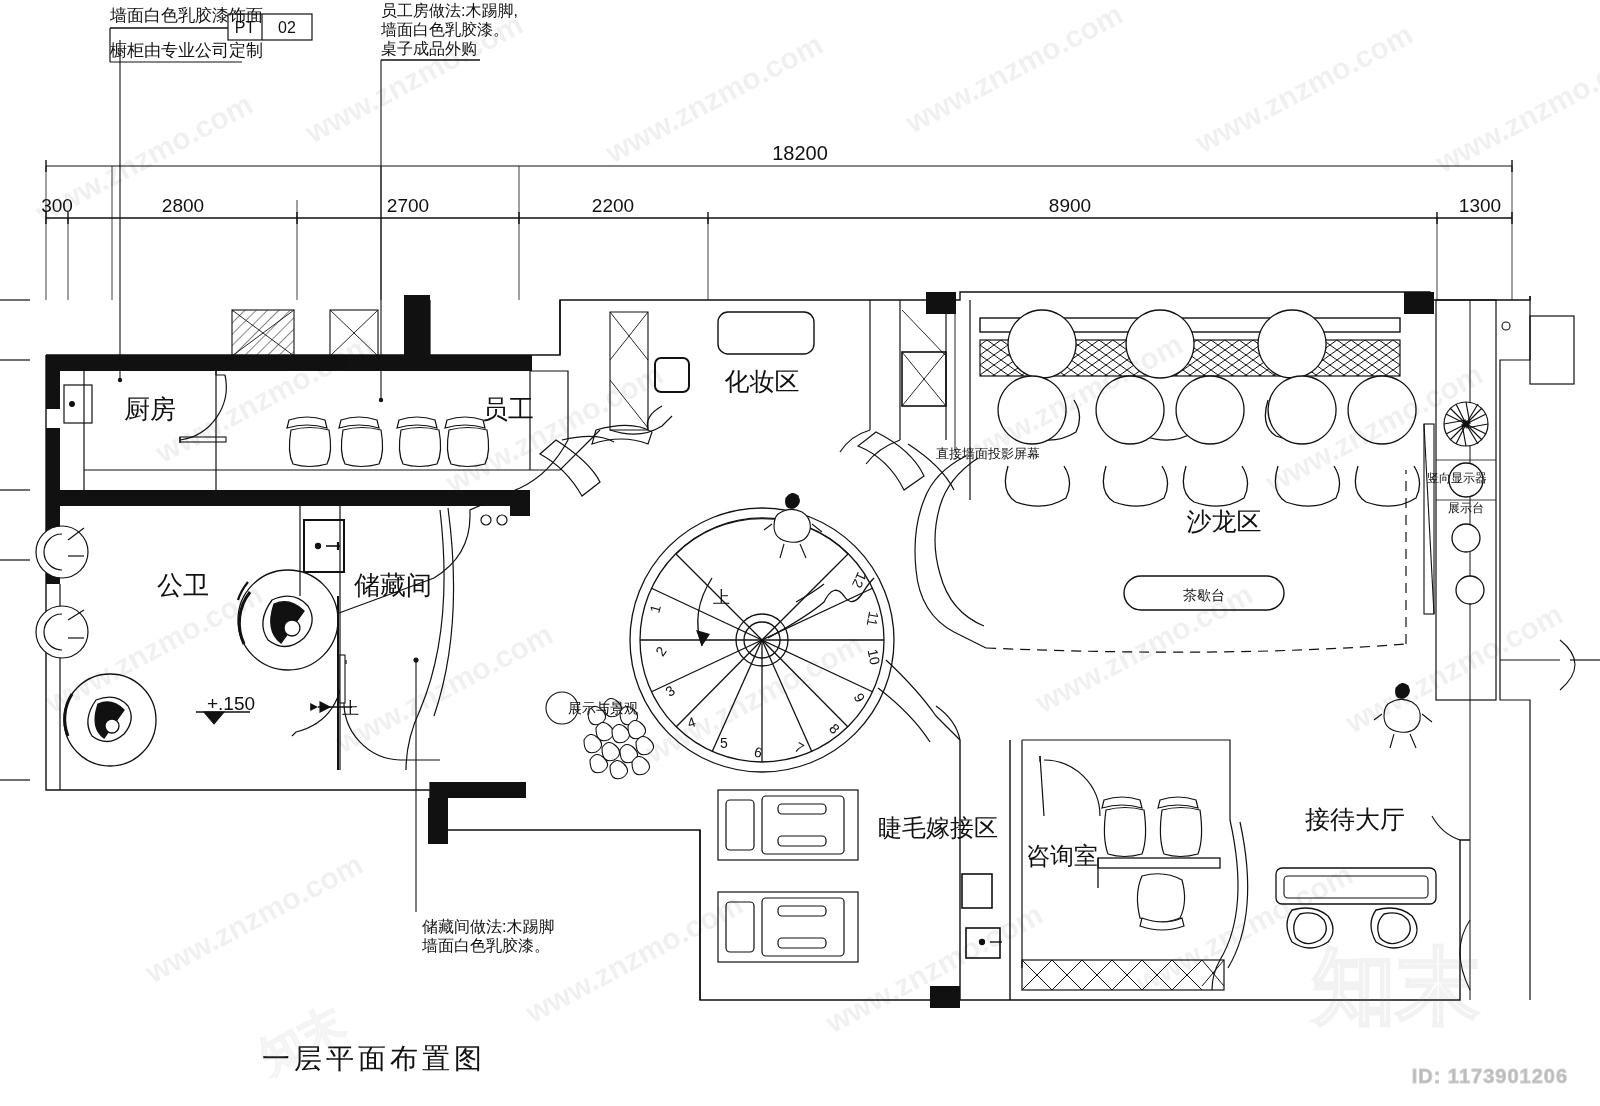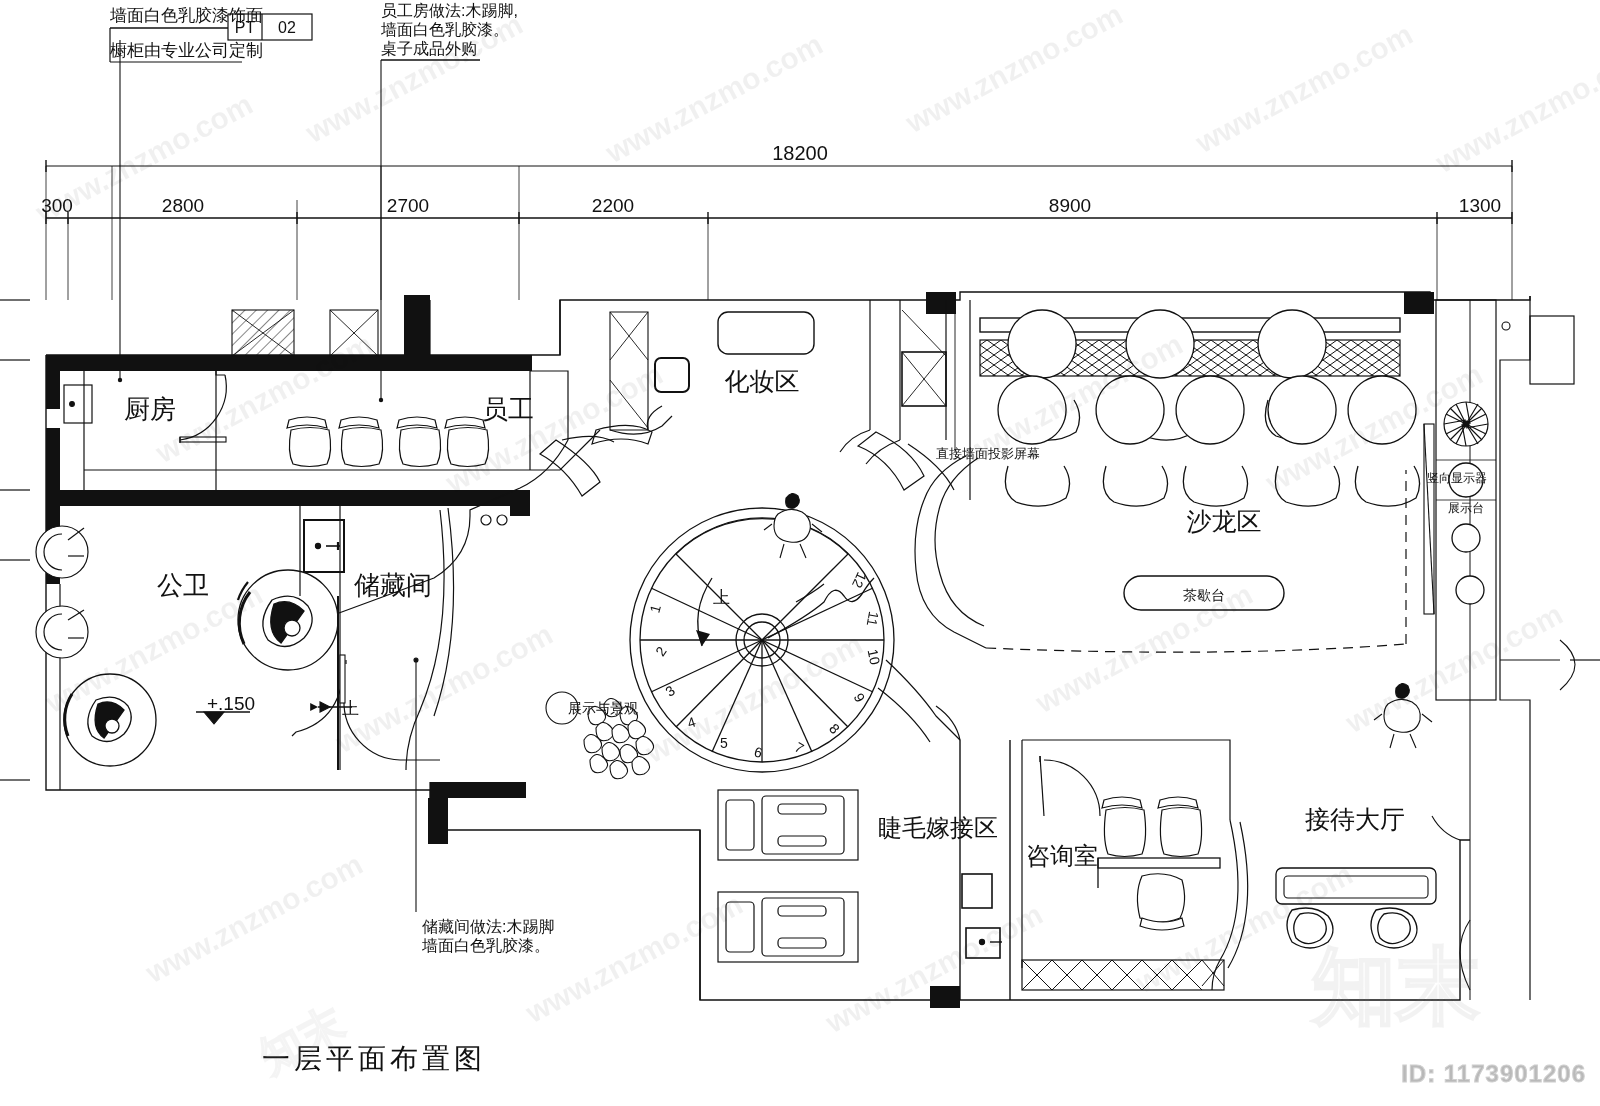--- a/index.html
+++ b/index.html
@@ -4,21 +4,21 @@
 <style>
   html,body{margin:0;padding:0;background:#ffffff;}
   body{width:1600px;height:1106px;overflow:hidden;font-family:"Liberation Sans",sans-serif;}
   #stage{position:relative;width:1600px;height:1106px;background:#fff;}
   svg{display:block;}
   .cad text{font-family:"Liberation Sans",sans-serif;fill:#111;}
   .wm{position:absolute;pointer-events:none;color:#000;opacity:.055;
       font-family:"Liberation Sans",sans-serif;font-weight:700;white-space:nowrap;
       transform-origin:left top;}
   .logo-wm{position:absolute;pointer-events:none;opacity:.10;}
-  .idtxt{position:absolute;right:14px;bottom:18px;font-size:24px;font-weight:700;
+  .idtxt{position:absolute;right:32px;bottom:18px;font-size:20px;font-weight:700;
          color:#b9b9b9;letter-spacing:1px;font-family:"Liberation Sans",sans-serif;
          -webkit-text-stroke:1px #cfcfcf;}
   .title{position:absolute;left:262px;top:1040px;font-size:28px;letter-spacing:4px;
          color:#111;font-family:"DejaVu Sans",sans-serif;font-weight:400;}
 </style>
 </head>
 <body>
 
 <div id="stage">
 

